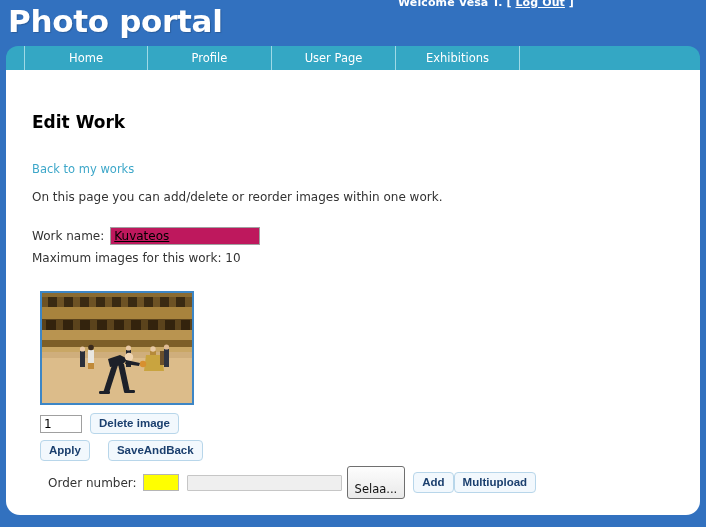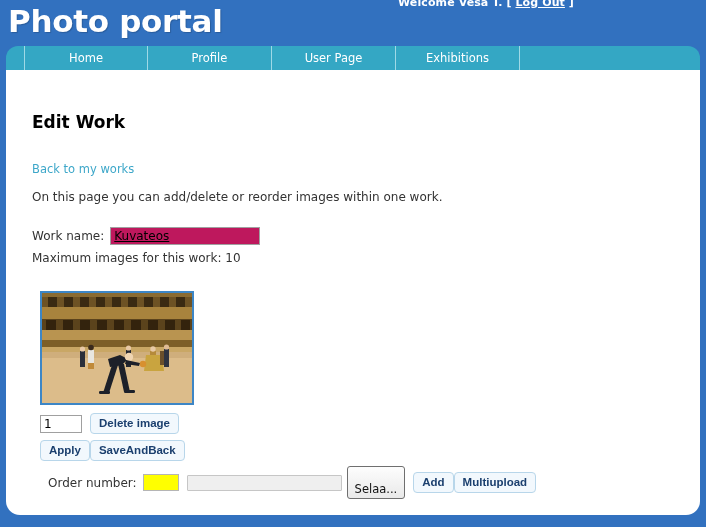--- a/index.html
+++ b/index.html
@@ -198,21 +198,21 @@
     cursor: pointer;
     line-height: 14px;
     white-space: nowrap;
   }
 
   #row-apply {
     position: absolute;
     left: 34px; top: 370px;
     display: flex;
     align-items: center;
-    gap: 0;
+    gap: 18px;
   }
 
   
   #row-upload {
     position: absolute;
     left: 30px; top: 396px;
     display: flex;
     align-items: center;
     gap: 0;
   }

